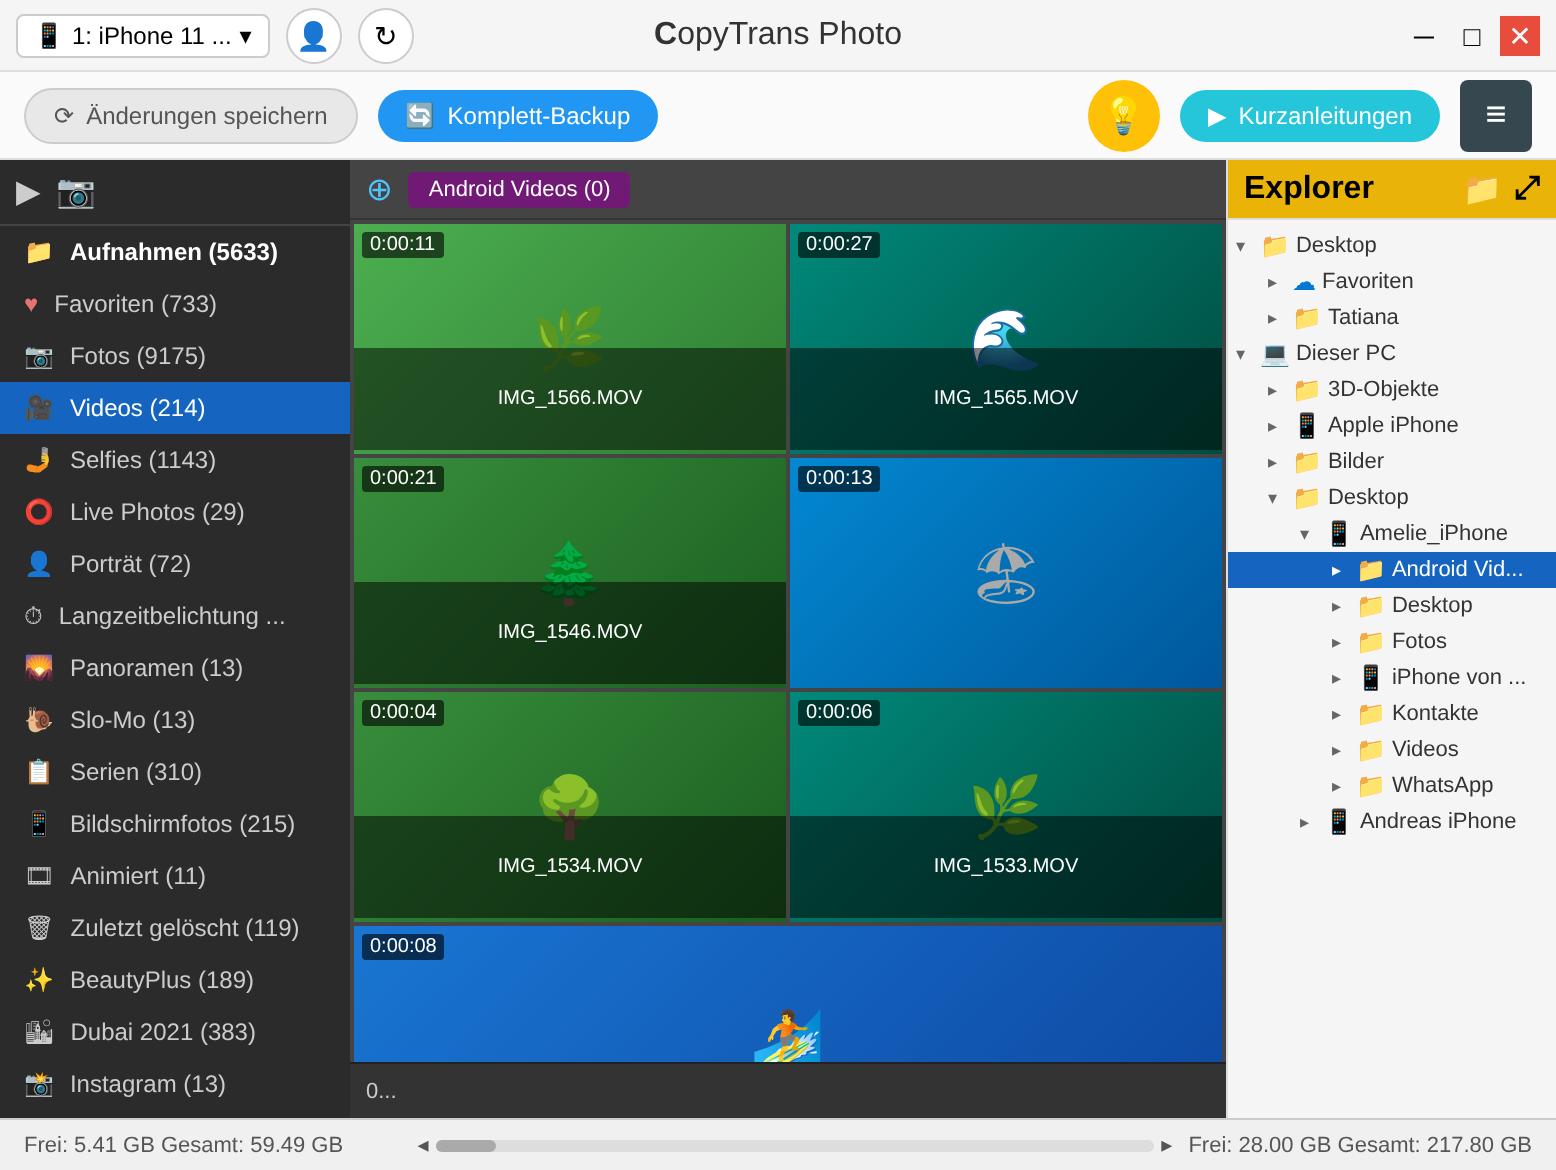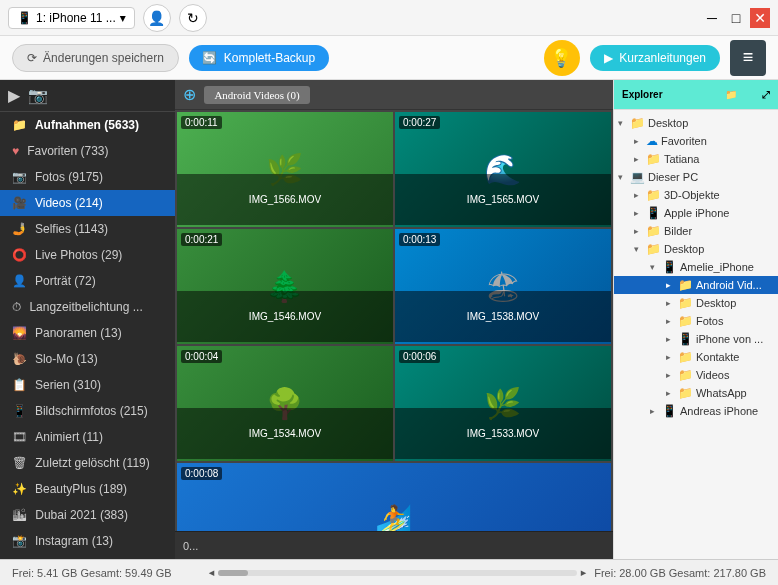--- a/index.html
+++ b/index.html
@@ -92,22 +92,22 @@
 
     
     #center-panel {
       flex: 1; display: flex; flex-direction: column; background: #555;
     }
     #center-header {
       height: 30px; background: #444; display: flex; align-items: center; padding: 0 8px; gap: 8px;
       border-bottom: 1px solid #333;
     }
     .center-tab {
-      display: flex; align-items: center; gap: 4px; background: #737373; color: white;
-      padding: 3px 10px; border-radius: 3px; font-size: 11px; cursor: pointer; font-family: Liberation Serif, serif;
+      display: flex; align-items: center; gap: 4px; background: #701a75; color: white;
+      padding: 3px 10px; border-radius: 3px; font-size: 11px; cursor: pointer;
     }
     #photo-grid {
       display: grid; grid-template-columns: repeat(2, 1fr); gap: 2px;
       padding: 2px; overflow-y: auto; flex: 1; background: #444;
     }
     .photo-item {
       position: relative; background: #666; height: 115px; overflow: hidden; cursor: pointer;
     }
     .photo-thumb {
       width: 100%; height: 100%; display: flex; align-items: center; justify-content: center;
@@ -131,22 +131,22 @@
       padding: 0 8px; color: #ccc; font-size: 11px;
       border-top: 1px solid #222;
     }
 
     
     #right-panel {
       width: 165px; min-width: 165px; background: #f5f5f5;
       display: flex; flex-direction: column; border-left: 1px solid #ddd;
     }
     #explorer-header {
-      height: 30px; background: #5eead4; display: flex; align-items: center;
-      padding: 0 8px; gap: 24px; border-bottom: 1px solid #ddd; font-weight: 600; font-size: 10px;
+      height: 30px; background: #eab308; display: flex; align-items: center;
+      padding: 0 8px; gap: 6px; border-bottom: 1px solid #ddd; font-weight: 600; font-size: 16px;
     }
     #explorer-tree { flex: 1; overflow-y: auto; padding: 4px 0; }
     .tree-item {
       display: flex; align-items: center; padding: 2px 4px;
       cursor: pointer; font-size: 11px; color: #333; white-space: nowrap;
       overflow: hidden; text-overflow: ellipsis;
     }
     .tree-item.selected { background: #1565C0; color: white; }
     .tree-indent { display: inline-block; }
     .tree-icon { font-size: 12px; margin-right: 3px; }
@@ -170,20 +170,25 @@
 
 <div id="titlebar">
   <div id="titlebar-left">
     <div class="device-selector">
       <span>📱</span>
       <span>1: iPhone 11 ...</span>
       <span>▾</span>
     </div>
     <div class="icon-btn">👤</div>
     <div class="icon-btn">↻</div>
+  </div>
+  <div id="titlebar-center">
+    <span>
+      <span class="brand-c">C</span>opyTrans Photo
+    </span>
   </div>
   <div id="titlebar-right">
     <button class="win-btn">─</button>
     <button class="win-btn">□</button>
     <button class="win-btn close">✕</button>
   </div>
 </div>
 
 <div id="toolbar">
   <button class="toolbar-btn-gray">
@@ -311,21 +316,20 @@
       </div>
 
       <div class="photo-item">
         <div class="photo-thumb forest">🌲</div>
         <div class="photo-duration">0:00:21</div>
         <div class="photo-name">IMG_1546.MOV</div>
       </div>
       <div class="photo-item">
         <div class="photo-thumb beach">🏖</div>
         <div class="photo-duration">0:00:13</div>
-        <div class="photo-name">IMG_1538.MOV</div>
       </div>
 
       <div class="photo-item">
         <div class="photo-thumb forest">🌳</div>
         <div class="photo-duration">0:00:04</div>
         <div class="photo-name">IMG_1534.MOV</div>
       </div>
       <div class="photo-item">
         <div class="photo-thumb teal">🌿</div>
         <div class="photo-duration">0:00:06</div>

